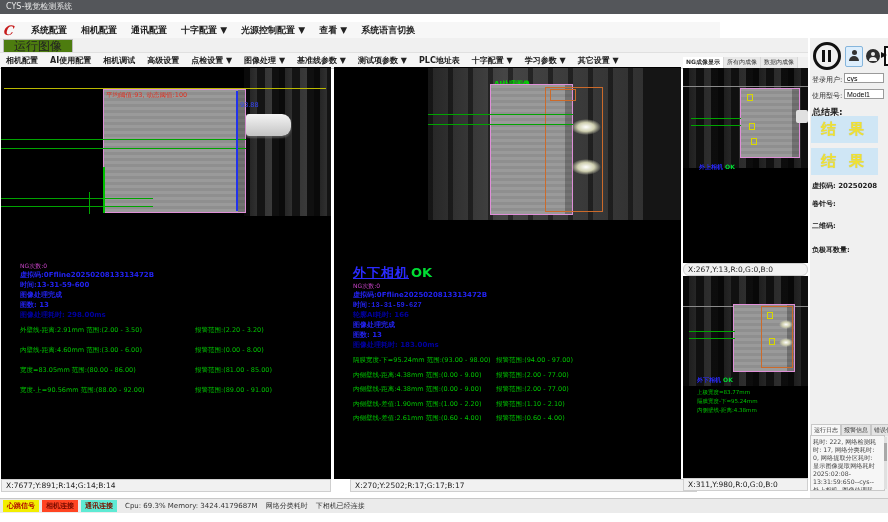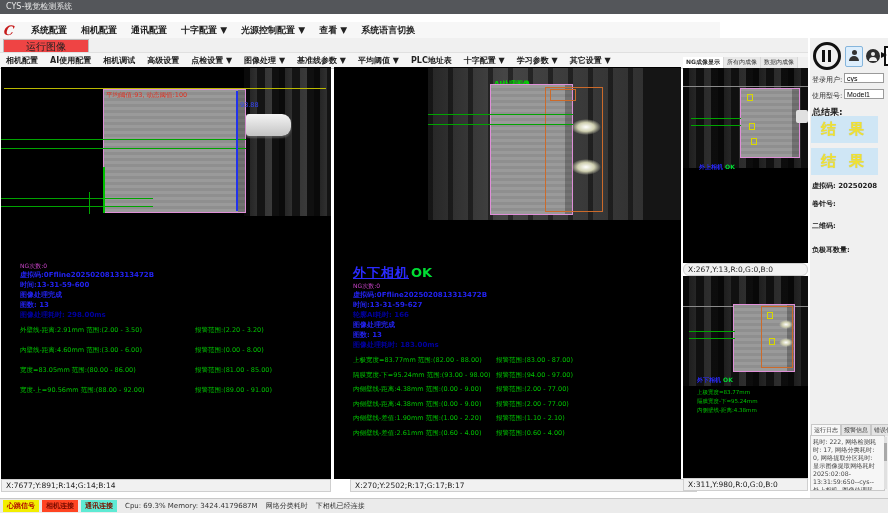--- a/index.html
+++ b/index.html
@@ -11,22 +11,22 @@
             color:#e8e8e8;font-size:8px;line-height:14px;padding-left:6px;box-sizing:border-box;}
   .menubar{position:absolute;left:0;top:22px;width:720px;height:16px;background:#f7f7f7;
            display:flex;align-items:center;border-bottom:1px solid #e3e3e3;}
   .logo{width:14px;height:13px;margin:0 6px 0 4px;color:#c61a1a;
         font:italic bold 13px "DejaVu Serif","Liberation Serif",serif;line-height:13px;
         transform:skewX(-8deg);}
   .logo::before{content:"C";}
   .menu-item{font-size:9px;font-weight:bold;color:#222;padding:0 7px;cursor:default;white-space:nowrap;}
   .tabrow{position:absolute;left:0;top:38px;width:808px;height:14px;background:#f0f0f0;
           border-bottom:1px solid #d6d6d6;}
-  .tab-active{position:absolute;left:3px;top:1px;height:13px;background:#ef4444;border:1px solid #bdbdbd;
-              border-bottom:none;font-size:10px;line-height:13px;padding:0 22px;color:#222;}
+  .tab-active{position:absolute;left:3px;top:1px;height:13px;background:#4d7c0f;border:1px solid #bdbdbd;
+              border-bottom:none;font-size:12px;line-height:13px;padding:0 10px;color:#222;}
   .toolbar{position:absolute;left:0;top:52px;width:808px;height:15px;background:#f5f5f5;
            border-top:1px solid #e0e0e0;border-bottom:1px solid #cfcfcf;display:flex;align-items:center;}
   .tool-item{font-size:8px;font-weight:bold;color:#222;padding:0 6px;white-space:nowrap;cursor:default;}
   
   .view{position:absolute;background:#000;overflow:hidden;}
   #view-left{left:1px;top:67px;width:330px;height:412px;}
   #view-mid{left:334px;top:67px;width:347px;height:412px;}
   .coordbar{position:absolute;height:13px;background:#f1f1f1;border:1px solid #cfcfcf;box-sizing:border-box;
             font-size:7.5px;color:#222;line-height:11px;padding-left:4px;white-space:nowrap;overflow:hidden;}
   #bar-left{left:1px;top:479px;width:330px;}
@@ -133,21 +133,21 @@
   </div>
 
   <div class="toolbar">
     <span class="tool-item">相机配置</span>
     <span class="tool-item">AI使用配置</span>
     <span class="tool-item">相机调试</span>
     <span class="tool-item">高级设置</span>
     <span class="tool-item">点检设置 ▼</span>
     <span class="tool-item">图像处理 ▼</span>
     <span class="tool-item">基准线参数 ▼</span>
-    <span class="tool-item">平均阈值 ▼</span>
+    <span class="tool-item">测试项参数 ▼</span>
     <span class="tool-item">PLC地址表</span>
     <span class="tool-item">十字配置 ▼</span>
     <span class="tool-item">学习参数 ▼</span>
     <span class="tool-item">其它设置 ▼</span>
   </div>
 
   <div class="view" id="view-left">
     <div class="mach" style="left:243px;top:1px;width:87px;height:148px;"></div>
     <div class="hline yellow" style="left:3px;top:21px;width:322px;"></div>
     <div class="cell" style="left:102px;top:22px;width:143px;height:124px;">
@@ -196,27 +196,26 @@
     <div class="flare" style="left:237px;top:52px;width:30px;height:16px;"></div>
     <div class="flare" style="left:237px;top:92px;width:30px;height:16px;"></div>
     <div class="hline green" style="left:94px;top:47px;width:145px;"></div>
     <div class="hline green" style="left:94px;top:57px;width:145px;"></div>
     <div class="overlay-text">
       <div>
         <span class="cam-title" style="color: rgb(42, 42, 255);">外下相机</span><span class="cam-ok" style="color: rgb(0, 221, 51);">OK</span>
       </div>
       <div class="ng-line">NG次数:0</div>
       <div class="info-line" style="color: rgb(34, 34, 238);">虚拟码:0Ffline2025020813313472B</div>
-      <div class="info-line" style="color: rgb(34, 34, 238);">时间:13-31-59-627</div>
+      <div class="info-line" style="color: rgb(34, 34, 238); font-family: Liberation Mono, monospace;">时间:13-31-59-627</div>
       <div class="info-line info-dark" style="color: rgb(0, 0, 160);">轮廓AI耗时: 166</div>
       <div class="info-line" style="color: rgb(34, 34, 238);">图像处理完成</div>
       <div class="info-line" style="color: rgb(34, 34, 238);">图数: 13</div>
       <div class="info-line info-dark" style="color: rgb(0, 0, 160);">图像处理耗时: 183.00ms</div>
       <div class="mrows">
-        <div class="mrow"><span class="mname">上极宽度=83.77mm 范围:(82.00 - 88.00)</span><span class="malarm">报警范围:(83.00 - 87.00)</span></div>
         <div class="mrow"><span class="mname">隔膜宽度-下=95.24mm 范围:(93.00 - 98.00)</span><span class="malarm">报警范围:(94.00 - 97.00)</span></div>
         <div class="mrow"><span class="mname">内侧壁线-距离:4.38mm 范围:(0.00 - 9.00)</span><span class="malarm">报警范围:(2.00 - 77.00)</span></div>
         <div class="mrow"><span class="mname">内侧壁线-距离:4.38mm 范围:(0.00 - 9.00)</span><span class="malarm">报警范围:(2.00 - 77.00)</span></div>
         <div class="mrow"><span class="mname">内侧壁线-差值:1.90mm 范围:(1.00 - 2.20)</span><span class="malarm">报警范围:(1.10 - 2.10)</span></div>
         <div class="mrow"><span class="mname">内侧壁线-差值:2.61mm 范围:(0.60 - 4.00)</span><span class="malarm">报警范围:(0.60 - 4.00)</span></div>
       </div>
     </div>
   </div>
   <div class="coordbar" id="bar-mid">
     <span>X:270;Y:2502;R:17;G:17;B:17</span>

